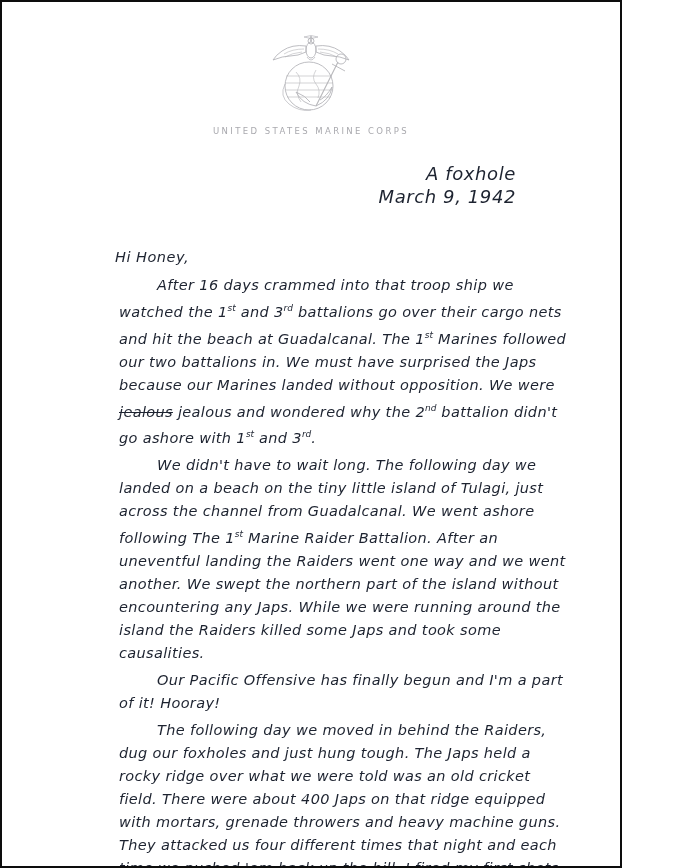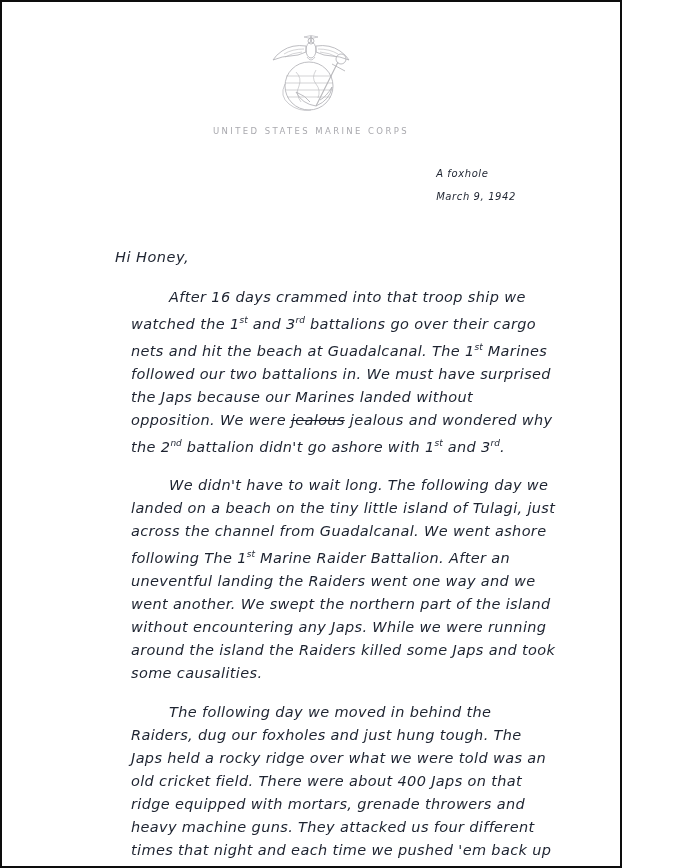--- a/index.html
+++ b/index.html
@@ -46,22 +46,22 @@
     font-family: "DejaVu Sans", sans-serif;
     font-style: italic;
     color: #1d2330;
     text-align: center;
   }
 
   .address-block {
     position: absolute;
     top: 160px;
     right: 104px;
-    text-align: left;
-    font-size: 10px;
+    text-align: right;
+    font-size: 18px;
     line-height: 23px;
     letter-spacing: 0.6px;
   }
 
   .greeting {
     position: absolute;
     top: 244px;
     left: 113px;
     font-size: 14.5px;
     line-height: 23px;
@@ -72,21 +72,21 @@
     position: absolute;
     top: 268px;
     left: 113px;
     width: 458px;
     font-size: 14.5px;
     line-height: 23px;
     letter-spacing: 0.35px;
     text-align: left;
   }
   .body-text p {
-    margin: 16px;
+    margin: 4px;
     text-indent: 38px;
   }
   sup {
     font-size: 0.62em;
     vertical-align: super;
     letter-spacing: 0;
   }
   .struck {
     text-decoration: line-through;
     text-decoration-thickness: 1px;
@@ -144,16 +144,17 @@
   <div class="address-block hand">
     <div>A foxhole</div>
     <div>March 9, 1942</div>
   </div>
 
   <div class="greeting hand">Hi Honey,</div>
 
   <div class="body-text hand">
       <p><span>After 16 days crammed into that troop ship we watched the 1</span><sup>st</sup><span> and 3</span><sup>rd</sup><span> battalions go over their cargo nets and hit the beach at Guadalcanal. The 1</span><sup>st</sup><span> Marines followed our two battalions in. We must have surprised the Japs because our Marines landed without opposition. We were </span><span class="struck">jealous</span><span> jealous and wondered why the 2</span><sup>nd</sup><span> battalion didn't go ashore with 1</span><sup>st</sup><span> and 3</span><sup>rd</sup><span>.</span></p>
       <p><span>We didn't have to wait long. The following day we landed on a beach on the tiny little island of Tulagi, just across the channel from Guadalcanal. We went ashore following The 1</span><sup>st</sup><span> Marine Raider Battalion. After an uneventful landing the Raiders went one way and we went another. We swept the northern part of the island without encountering any Japs. While we were running around the island the Raiders killed some Japs and took some causalities.</span></p>
+      <p><span>Our Pacific Offensive has finally begun and I'm a part of it! Hooray!</span></p>
       <p><span>The following day we moved in behind the Raiders, dug our foxholes and just hung tough. The Japs held a rocky ridge over what we were told was an old cricket field. There were about 400 Japs on that ridge equipped with mortars, grenade throwers and heavy machine guns. They attacked us four different times that night and each time we pushed 'em back up the hill. I fired my first shots of the war at shadows in the dark.</span></p>
     </div>
 
 </div>
 
 </body></html>

